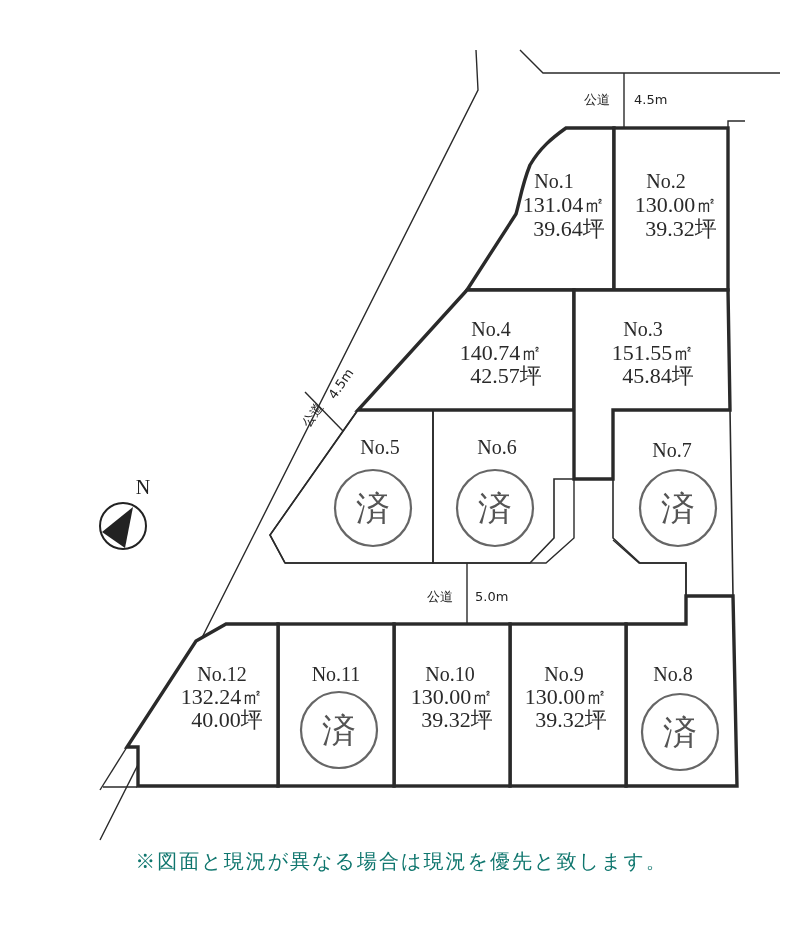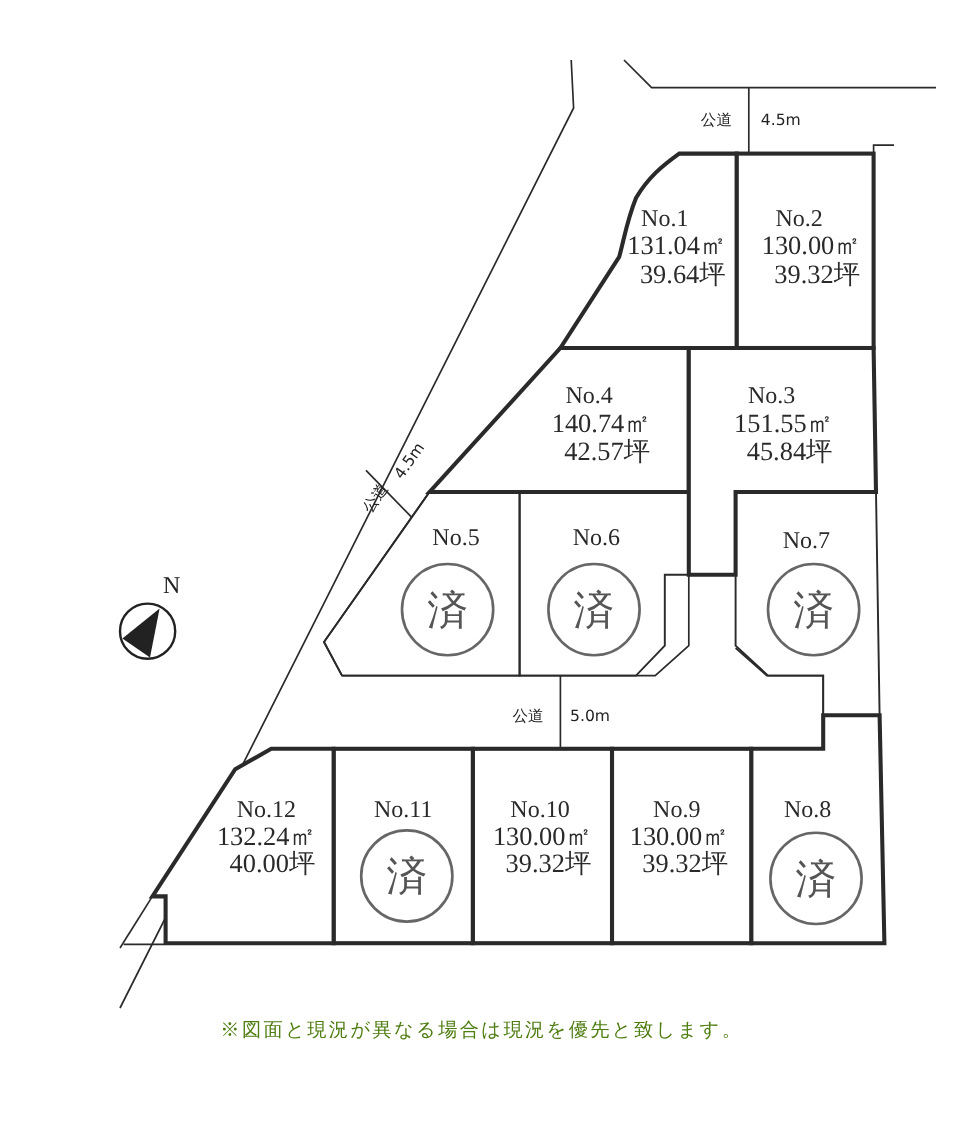--- a/index.html
+++ b/index.html
@@ -9,21 +9,21 @@
   .lot { fill: #ffffff; stroke: #2a2a2a; stroke-width: 3.4; stroke-linejoin: miter; }
   .lot-thin { fill: none; stroke: #2a2a2a; stroke-width: 1.6; }
   .lot-text { font-family: "Liberation Serif", "DejaVu Serif", serif; fill: #2a2a2a; text-anchor: middle; }
   .lot-no { font-size: 20px; }
   .lot-area { font-size: 22px; }
   .sold-circle { fill: none; stroke: #666666; stroke-width: 2.2; }
   .sold-text { font-family: "DejaVu Sans", sans-serif; font-size: 34px; fill: #555555; text-anchor: middle; }
   .road-label { font-family: "DejaVu Sans", sans-serif; font-size: 13px; fill: #222222; }
   .note {
     position: absolute; left: 0; width: 803px; top: 848px;
-    text-align: center; font-family: "DejaVu Serif", serif; font-size: 16px; color: #4d7c0f; letter-spacing: 2px;
+    text-align: center; font-family: "DejaVu Serif", serif; font-size: 20px; color: #0f766e; letter-spacing: 2px;
   }
 </style>
 </head>
 <body>
 
 <svg class="plan" viewBox="0 0 803 935">
 
   <g>
 
     <polyline class="road-line" points="476,50 478,90 100,840"></polyline>

